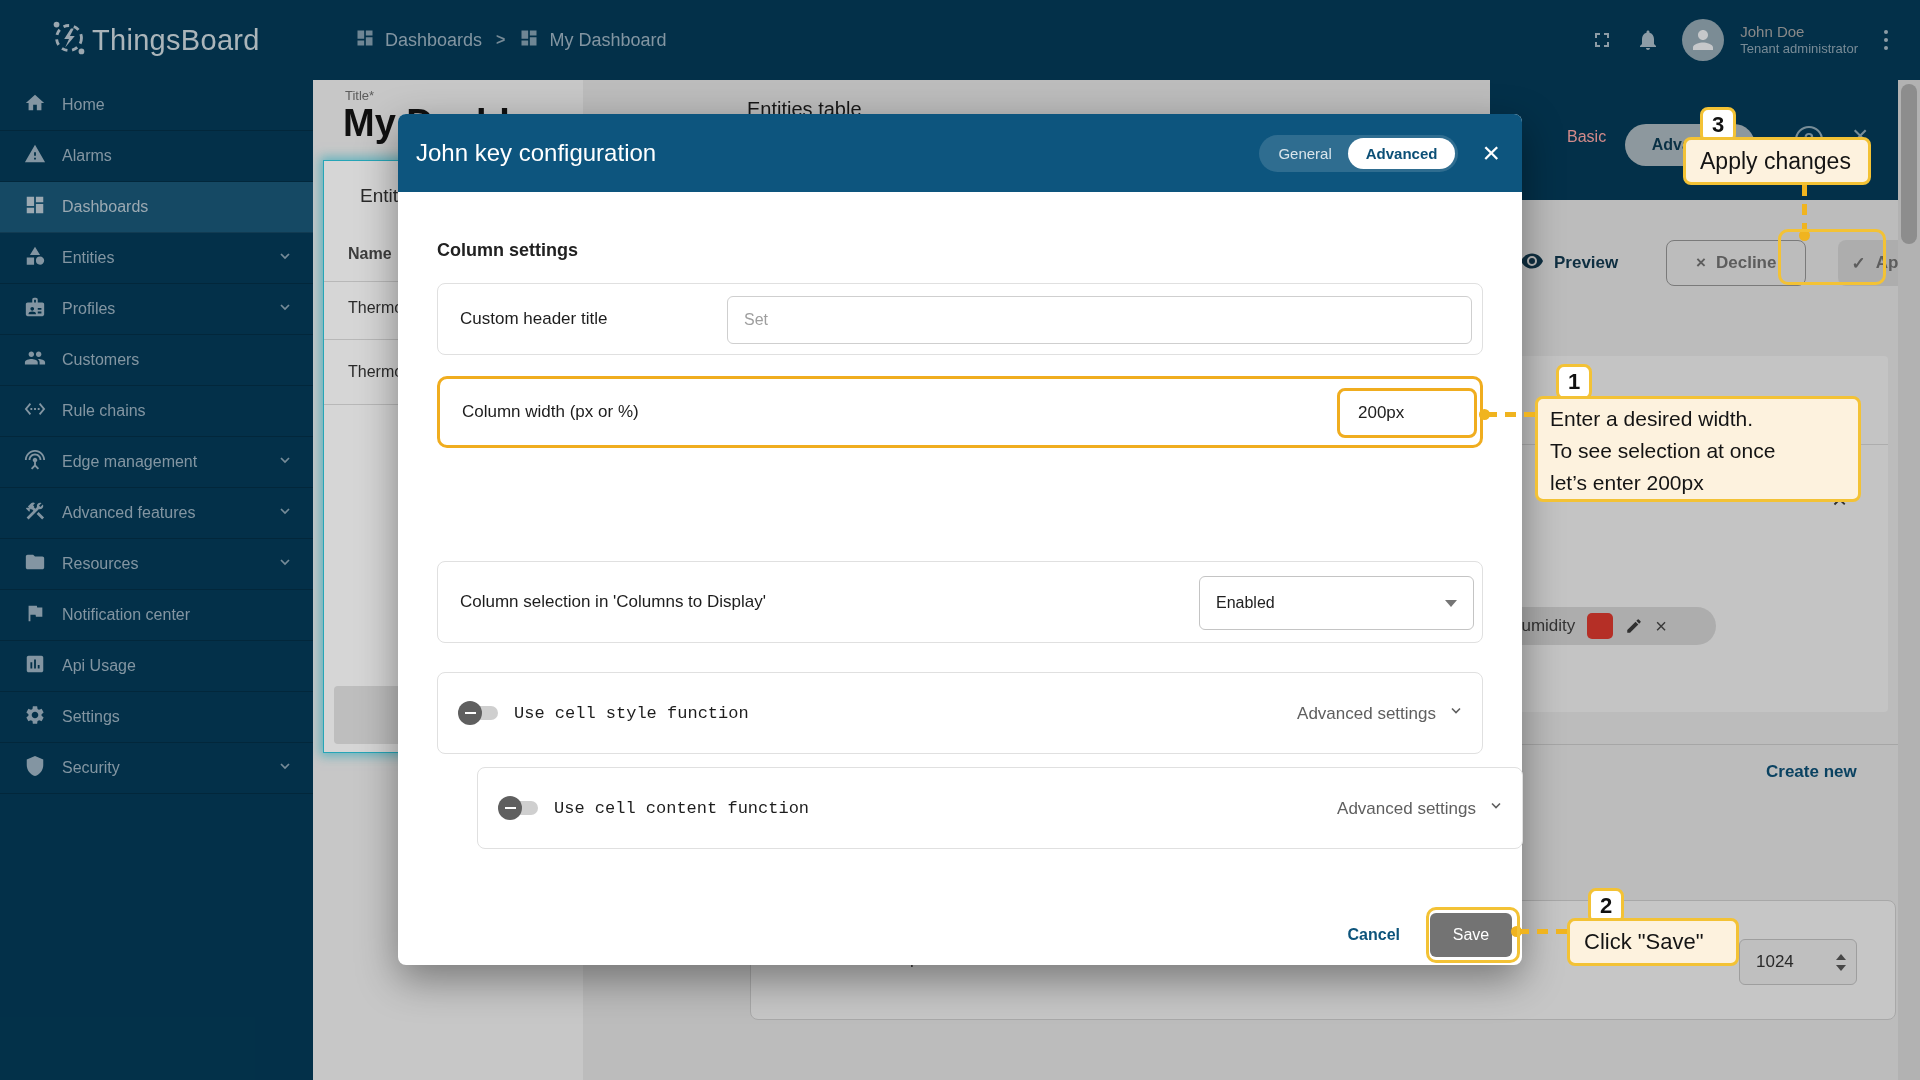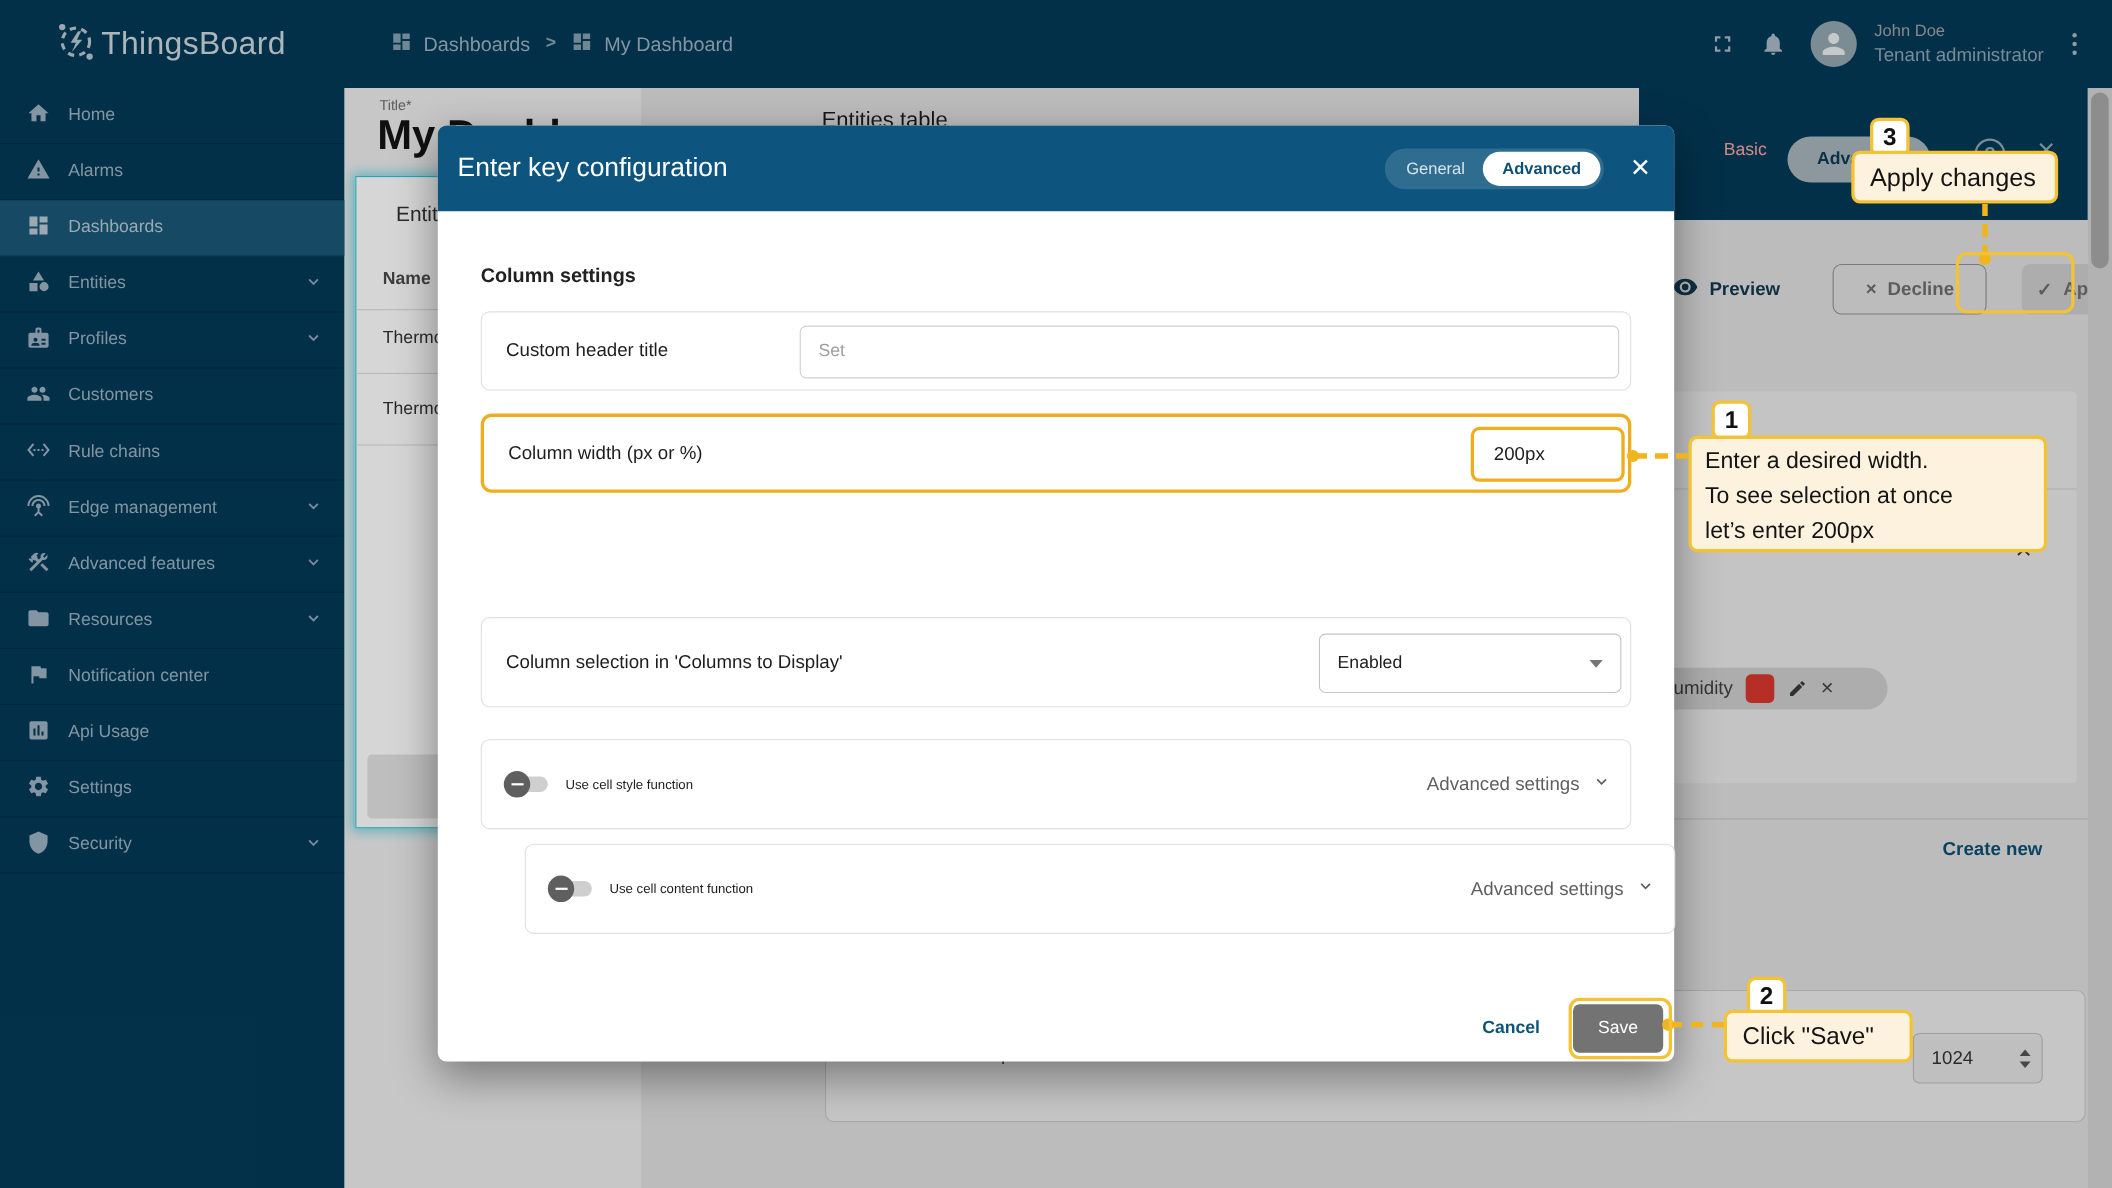--- a/index.html
+++ b/index.html
@@ -13,21 +13,21 @@
   .brand-name { font-size:29px; font-weight:500; color:#ccd8de; letter-spacing:.3px; }
   .breadcrumb { display:flex; align-items:center; gap:14px; margin-left:42px; color:#9cb2c1; }
   .crumb { display:flex; align-items:center; gap:10px; font-size:18px; font-weight:500; cursor:pointer; }
   .crumb svg { opacity:.85; }
   .crumb-sep { font-size:16px; font-weight:700; color:#8da4b3; }
   .header-right { margin-left:auto; display:flex; align-items:center; gap:22px; padding-right:28px; }
   .hicon { color:#a8bac6; display:flex; cursor:pointer; }
   .avatar { width:42px; height:42px; border-radius:50%; background:#93a7b2; display:flex; align-items:center; justify-content:center; color:#043a57; cursor:pointer; }
   .user-text { line-height:1.25; margin-left:-6px; }
   .user-name { font-size:15px; color:#a3a3a3; }
-  .user-role { font-size:17px; color:#90a6b4; }
+  .user-role { font-size:13px; color:#90a6b4; }
   .dots { display:flex; flex-direction:column; gap:4px; cursor:pointer; padding:4px; }
   .dots i { width:4px; height:4px; border-radius:50%; background:#a8bac6; }
 
   
   .sidebar { position:absolute; left:0; top:80px; width:313px; height:1000px; background:#043a57; z-index:9; }
   .side-item { height:51px; display:flex; align-items:center; gap:16px; padding:0 20px 0 24px; color:#9cb2c1; font-size:16px; font-weight:500; border-bottom:1px solid rgba(0,0,0,.18); cursor:pointer; }
   .side-item svg { flex:0 0 auto; }
   .side-item .lbl { flex:1 1 auto; white-space:nowrap; }
   .side-item.active { background:#1a5778; color:#b9cad4; }
   .side-item .chev { opacity:.9; }
@@ -104,21 +104,21 @@
   .row-sel { top:447px; height:82px; }
   .select-box { position:absolute; left:761px; top:14px; width:275px; height:54px; border:1px solid #c4c4c4; border-radius:6px; display:flex; align-items:center; padding:0 16px; cursor:pointer; background:#fff; }
   .select-value { flex:1; font-size:16px; color:#212121; }
   .select-arrow { width:0; height:0; border-left:6px solid transparent; border-right:6px solid transparent; border-top:7px solid #757575; }
   .row-toggle1 { top:558px; height:82px; }
   .row-toggle2 { top:653px; height:82px;margin-left:40px; }
   .toggle { position:absolute; left:22px; top:50%; transform:translateY(-50%); width:40px; height:20px; cursor:pointer; }
   .toggle .track { position:absolute; left:4px; top:3px; width:34px; height:14px; background:#cfcfcf; border-radius:7px; }
   .toggle .thumb { position:absolute; left:-2px; top:-2px; width:24px; height:24px; background:#5f5f5f; border-radius:50%; display:flex; align-items:center; justify-content:center; }
   .toggle .thumb i { width:11px; height:2.5px; background:#fff; }
-  .toggle-label { position:absolute; left:76px; top:50%; transform:translateY(-50%); font-size:12px; color:#1d1d1d; }
+  .toggle-label { position:absolute; left:76px; top:50%; transform:translateY(-50%); font-size:17px; color:#1d1d1d;font-family:Liberation Mono, monospace; }
   .adv-settings { position:absolute; right:18px; top:50%; transform:translateY(-50%); display:flex; align-items:center; gap:12px; color:#5f5f5f; font-size:17px; cursor:pointer; }
   .modal-footer { position:absolute; right:10px; bottom:8px; display:flex; align-items:center; gap:30px; }
   .btn-cancel { font-size:16px; font-weight:700; color:#0d547b; cursor:pointer; background:none; border:none; font-family:"Liberation Sans",sans-serif; }
   .btn-save { width:82px; height:44px; background:#737373; color:#fff; font-size:16px; font-weight:500; border:none; border-radius:6px; cursor:pointer; font-family:"Liberation Sans",sans-serif; }
 
   
   .anno { z-index:70; position:absolute; }
   .anno-badge { width:36px; height:36px; background:#fff; border:3px solid #f3c235; border-radius:8px; display:flex; align-items:center; justify-content:center; font-size:22px; font-weight:600; color:#111; }
   .anno-box { background:#fdf2de; border:3px solid #f3c235; border-radius:8px; color:#141414; }
   .box1 { left:1535px; top:396px; width:326px; height:106px; padding:4px 12px; font-size:21px; line-height:32px; }
@@ -376,21 +376,21 @@
 </div>
 
 <div class="scrollbar">
   <div class="scroll-thumb"></div>
 </div>
 
 <div class="backdrop"></div>
 
 <div class="modal">
   <div class="modal-header">
-    <span class="modal-title">Enter key configuration</span>
+    <span class="modal-title">John key configuration</span>
     <div class="seg-toggle">
       <span class="seg-general">General</span>
       <span class="seg-advanced">Advanced</span>
     </div>
     <span class="modal-close">×</span>
   </div>
 
   <div class="section-title">Column settings</div>
 
   <div class="mrow row-custom">

